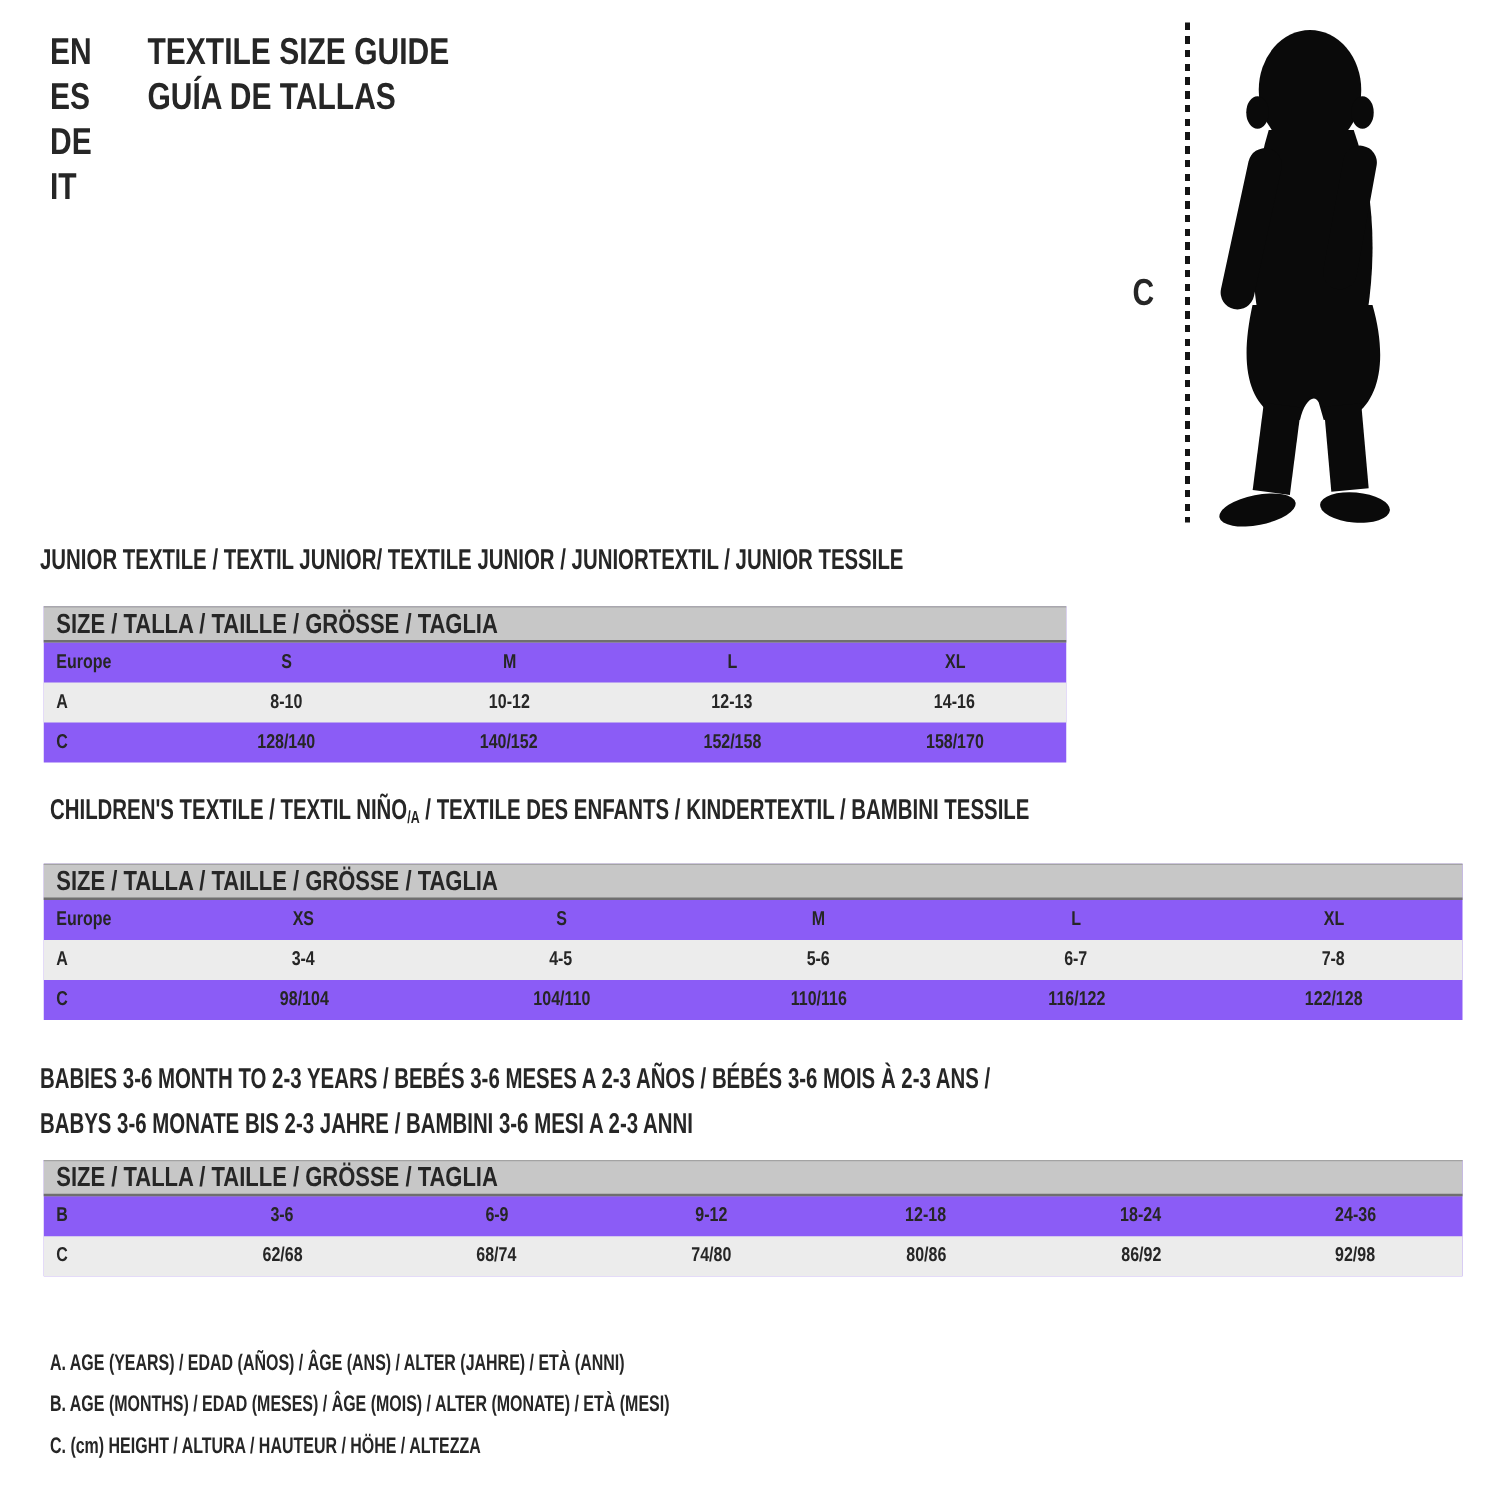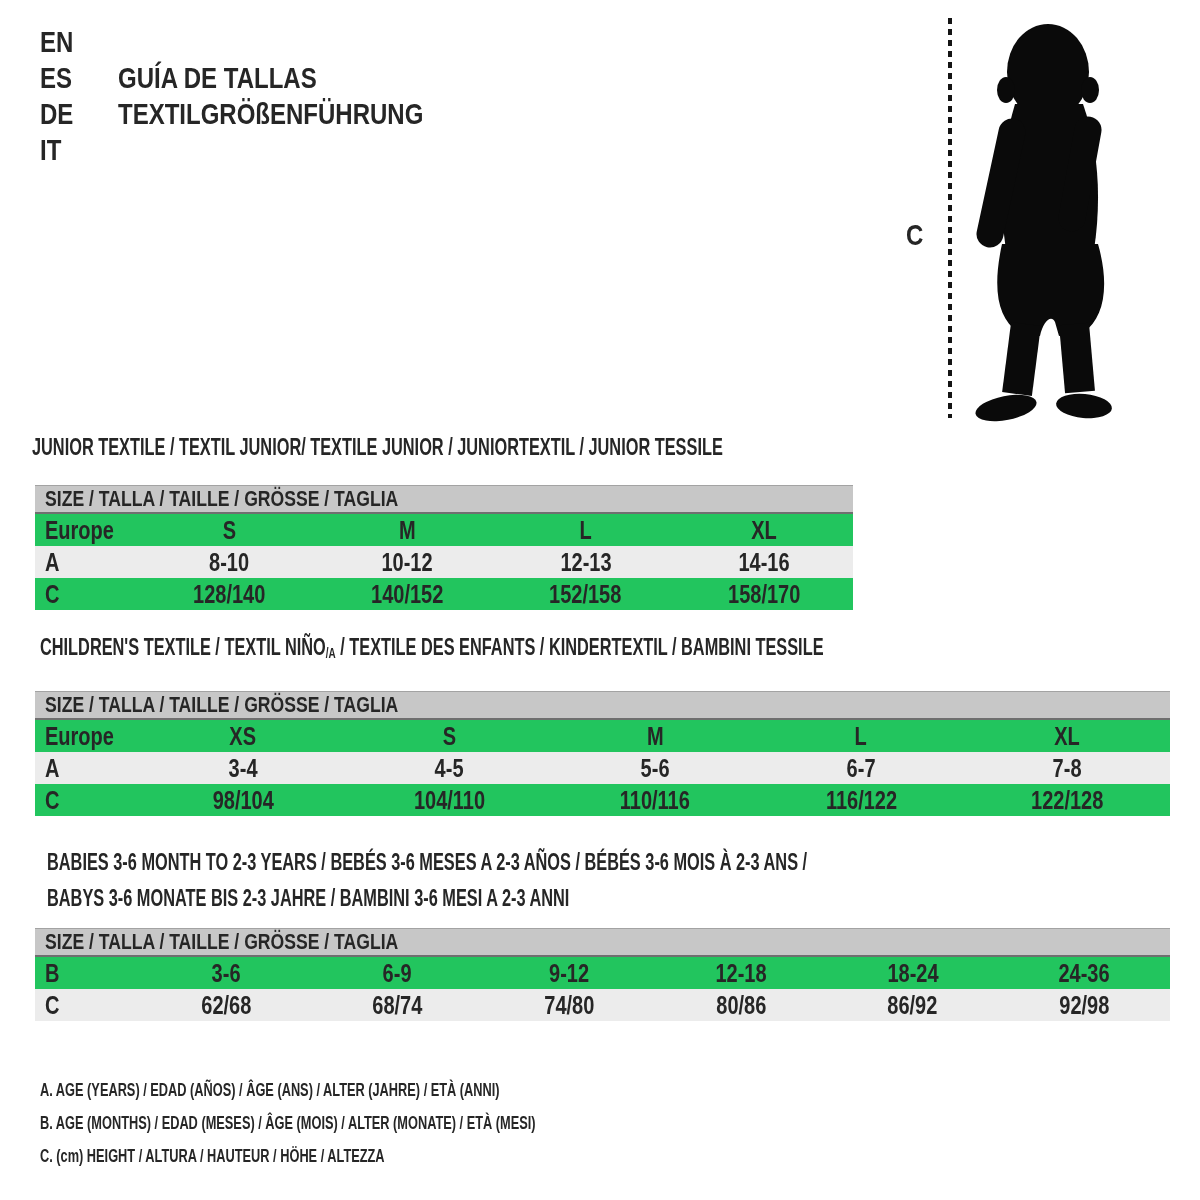--- a/index.html
+++ b/index.html
@@ -21,55 +21,55 @@
   
   .dash-line { left:948px; top:18px; width:4px; height:400px;
     background:repeating-linear-gradient(to bottom,#141414 0 6px,transparent 6px 11px); }
   .c-label { left:906px; top:218px; font-size:30px; }
   .silhouette { left:960px; top:12px; }
 
   
   .sec-title { font-size:23px; }
   .junior-title { left:32px; top:434px; }
   .children-title { left:40px; top:634px; }
-  .babies-title { left:47px; top:844px; line-height:36px; }
+  .babies-title { left:32px; top:844px; line-height:36px; }
   .title-sub { font-size:14px; position:relative; top:3px; }
 
   
-  .size-table { background:#22c55e; }
+  .size-table { background:#8b5cf6; }
   .junior-table { left:35px; top:485px; width:818px; }
   .children-table { left:35px; top:691px; width:1135px; }
   .babies-table { left:35px; top:928px; width:1135px; }
   .bar { height:29px; background:#c7c7c7; border-top:1px solid #a3a3a3; border-bottom:2px solid #6f6f6f;
          display:flex; align-items:center; padding-left:10px; font-size:22px; }
-  .trow { display:flex; height:32px; align-items:center; font-size:25px; }
+  .trow { display:flex; height:32px; align-items:center; font-size:16px; }
   .trow.stripe { background:#ececec; }
   .lab { width:105px; padding-left:10px; }
   .cell { flex:1; text-align:center; }
 
   
   .legend { left:40px; top:1074px; font-size:18px; }
   .legend-line { height:33px; display:flex; align-items:center; }
 </style>
 </head>
 <body>
 
 <div id="canvas">
 
   <div class="abs langs">
     <div class="lang-row">
       <span class="lang-code"><span class="cl">EN</span></span>
+      <span><span class="cl">TEXTILE SIZE GUIDE</span></span>
     </div>
     <div class="lang-row">
       <span class="lang-code"><span class="cl">ES</span></span>
       <span><span class="cl">GUÍA DE TALLAS</span></span>
     </div>
     <div class="lang-row">
       <span class="lang-code"><span class="cl">DE</span></span>
-      <span><span class="cl">TEXTILGRÖßENFÜHRUNG</span></span>
     </div>
     <div class="lang-row">
       <span class="lang-code"><span class="cl">IT</span></span>
     </div>
   </div>
 
   <div class="abs c-label"><span class="cl">C</span></div>
   <div class="abs dash-line"></div>
   <div class="abs silhouette">
     <svg width="184" height="416" viewBox="0 0 184 416">

